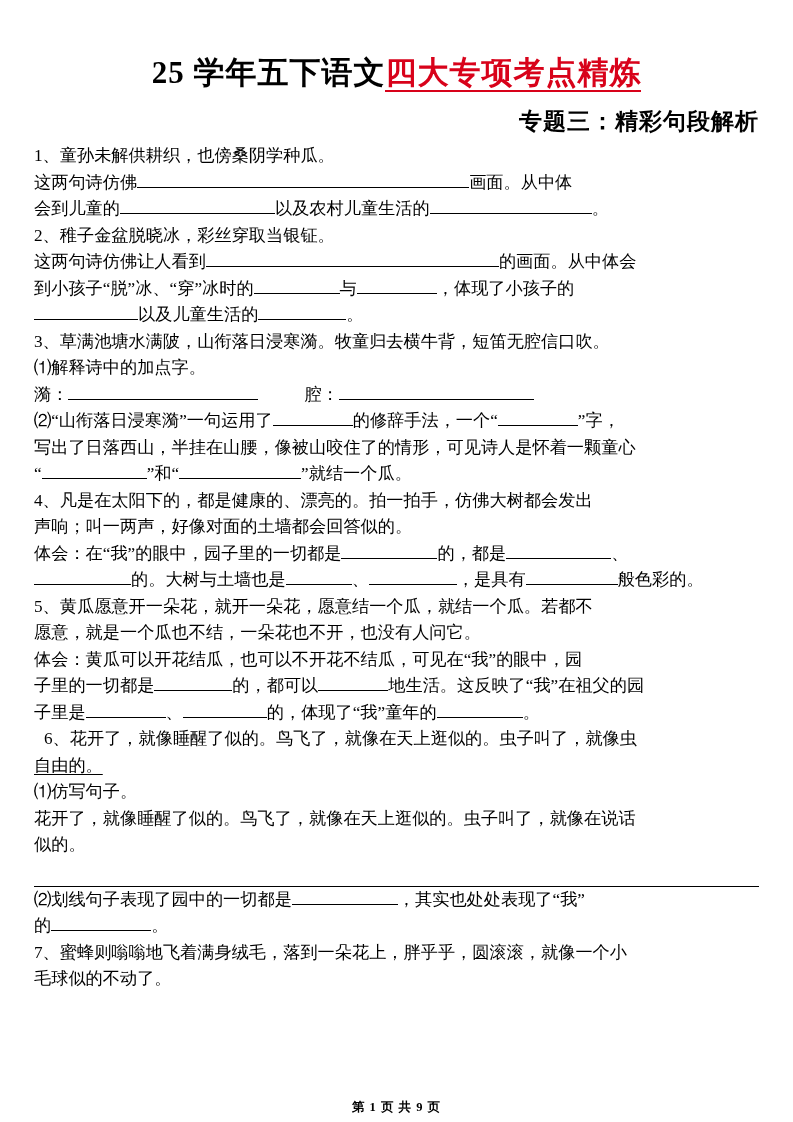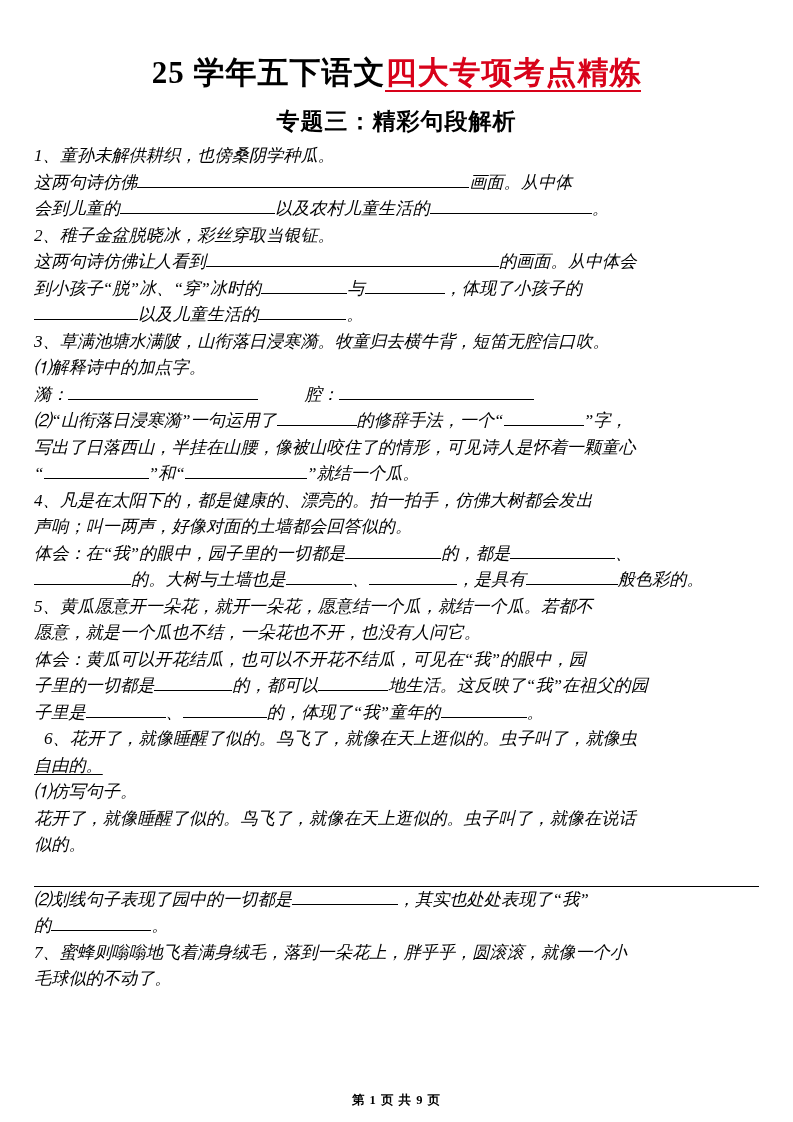--- a/index.html
+++ b/index.html
@@ -35,54 +35,53 @@
     letter-spacing: 1px;
   }
   .title-red {
     font-size: 31px;
     font-weight: bold;
     color: #d8021a;
     border-bottom: 2px solid #d8021a;
     letter-spacing: 1px;
   }
   .subtitle {
-    text-align: center;
+    text-align: right;
     font-size: 23px;
     font-weight: bold;
     margin-top: 12px;
     margin-bottom: 6px;
     letter-spacing: 1px;
   }
   .body-text {
     font-size: 17.2px;
     line-height: 26.5px;
     text-align: justify;
   }
   .body-text p {
     margin: 0;
     padding: 0;
-    font-style: italic;
   }
   .indent2 { padding-left: 20px; }
   .indent3 { padding-left: 52px; }
   .blank {
     display: inline-block;
     border-bottom: 1px solid #000;
     vertical-align: baseline;
     height: 17px;
   }
   .u { text-decoration: underline; text-underline-offset: 3px; }
   .answer-line {
     border-bottom: 1px solid #000;
     height: 25px;
     margin-top: 2px;
   }
   .footer {
     position: absolute;
-    bottom: 11px;
+    bottom: 4px;
     left: 0;
     width: 793px;
     text-align: center;
     font-size: 12.5px;
     font-weight: bold;
     letter-spacing: 1px;
   }
 </style>
 </head>
 <body>

